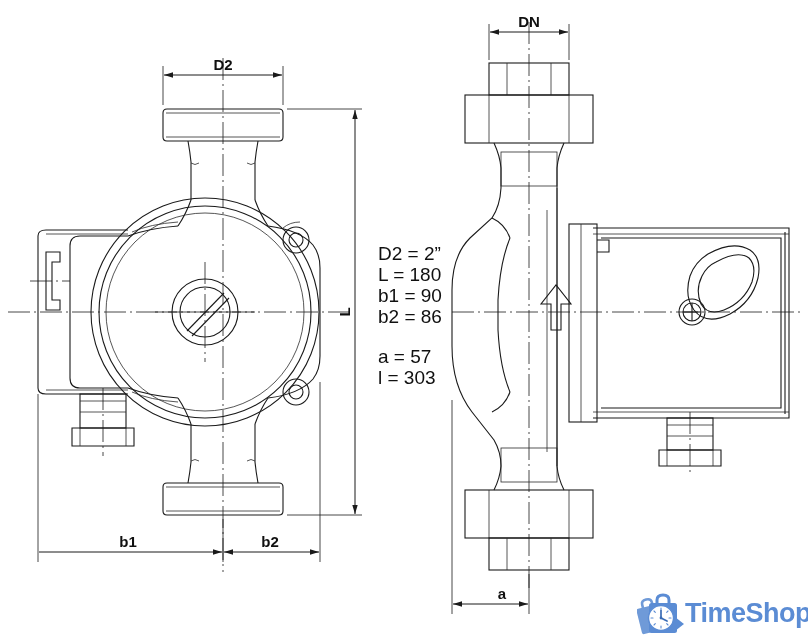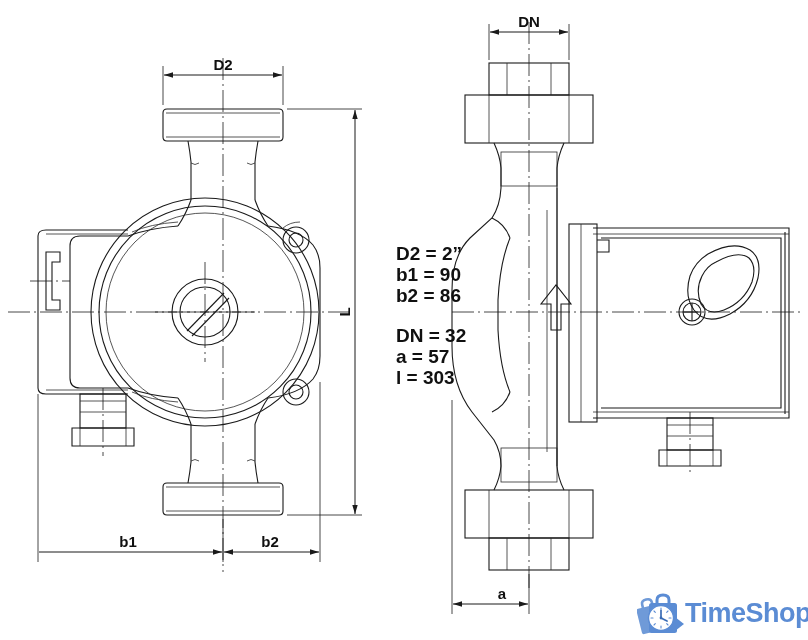--- a/index.html
+++ b/index.html
@@ -24,27 +24,26 @@
     top: 0;
     width: 808px;
     height: 640px;
   }
   .spec-block {
     position: absolute;
     left: 378px;
     top: 243px;
     width: 110px;
     font-family: "Liberation Sans", sans-serif;
-    font-weight: bold;
+    font-weight: normal;
     font-size: 19px;
     line-height: 21px;
     color: #101010;
     letter-spacing: 0px;
     white-space: nowrap;
-    margin-left: 18px;
   }
   .spec-group-2 {
     margin-top: 19px;
   }
   .spec-line {
     display: block;
   }
   #logo {
     position: absolute;
     left: 637px;
@@ -345,25 +344,25 @@
       <line class="ext" x1="452" y1="400" x2="452" y2="614"></line>
       <line class="ext" x1="529" y1="574" x2="529" y2="614"></line>
       <line class="dim" x1="453" y1="604" x2="528" y2="604" marker-start="url(#arrR)" marker-end="url(#arrL)"></line>
       <text class="dlbl" x="502" y="599" text-anchor="middle">a</text>
     </g>
   </svg>
 
   <div class="spec-block">
     <div class="spec-group-1">
       <span class="spec-line">D2 = 2”</span>
+      <span class="spec-line">L = 180</span>
       <span class="spec-line">b1 = 90</span>
       <span class="spec-line">b2 = 86</span>
     </div>
     <div class="spec-group-2">
-      <span class="spec-line">DN = 32</span>
       <span class="spec-line">a = 57</span>
       <span class="spec-line">l = 303</span>
     </div>
   </div>
 
   <div id="logo">
     <svg id="logo-mark" viewBox="0 0 50 50">
 
       <g transform="rotate(-14 18 28)">
         <rect x="2" y="14" width="24" height="26" rx="2" fill="#6f9ad8"></rect>

